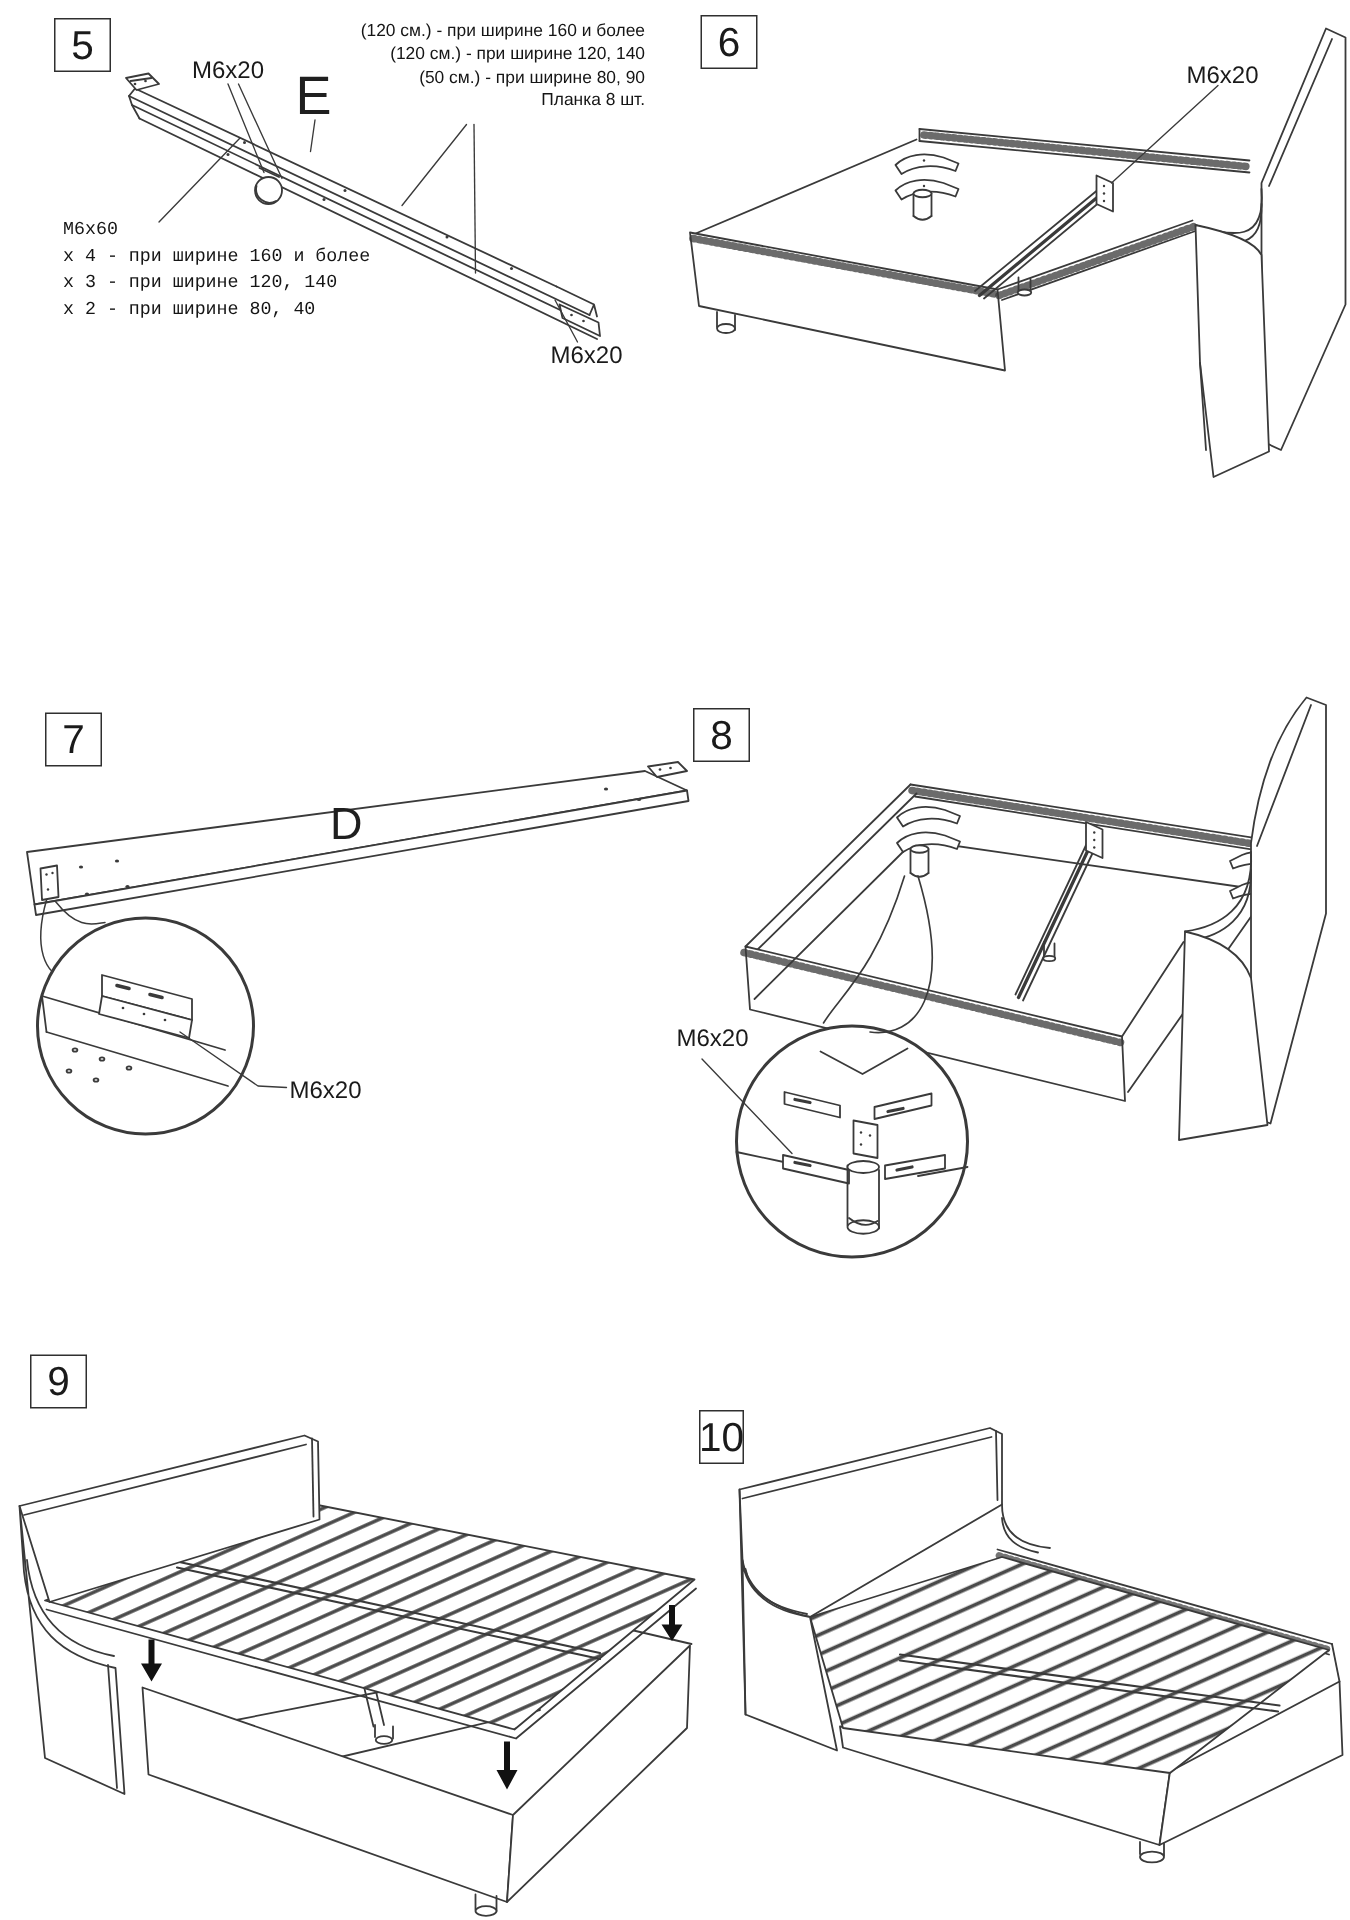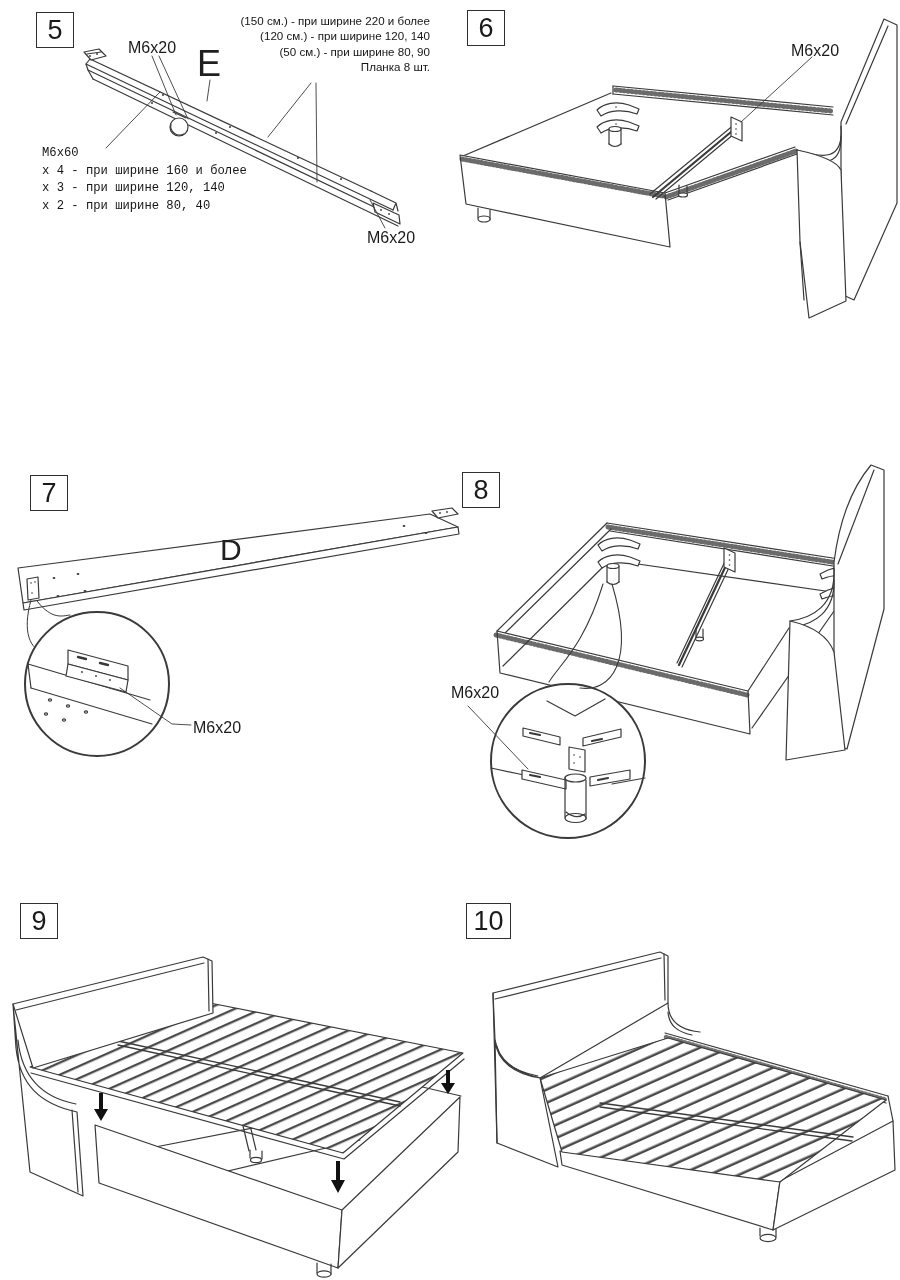--- a/index.html
+++ b/index.html
@@ -6,21 +6,21 @@
   .sheet{
     position:relative;width:900px;height:1280px;background:#ffffff;
     font-family:"Liberation Sans", sans-serif;color:#1a1a1a;overflow:hidden;
   }
   .art{position:absolute;}
   .stepnum{
     position:absolute;width:38px;height:36px;border:1.7px solid #2f2f2f;
     display:flex;align-items:center;justify-content:center;
     font-size:27px;color:#1a1a1a;background:#fff;box-sizing:border-box;
   }
-  .stepnum.wide{width:45px;}
+  .stepnum.wide{width:30px;margin-top:37px;}
   .lbl{position:absolute;font-size:16px;white-space:nowrap;color:#1a1a1a;}
   .partletter{position:absolute;font-size:36px;color:#1f1f1f;white-space:nowrap;}
   .partletter.small{font-size:30px;}
   .note{position:absolute;font-size:11.6px;line-height:15.4px;color:#151515;white-space:nowrap;}
   .note.right{text-align:right;}
   .note.bolt{font-size:12.2px;line-height:17.6px;font-family:Liberation Mono, monospace;}
   .footnote{position:absolute;font-size:11.3px;color:#151515;white-space:nowrap;}
   svg{stroke-linecap:round;stroke-linejoin:round;}
 </style>
 </head>
@@ -72,21 +72,21 @@
         <path d="M385,228 L370,200"></path>
       </g>
     </g>
   </svg>
   <div class="stepnum" style="left:36px;top:12px">
     <span>5</span>
   </div>
   <div class="lbl" style="left:128px;top:39px">M6x20</div>
   <div class="partletter" style="left:197px;top:43px">E</div>
   <div class="note right" style="left:170px;top:13px;width:260px">
-    <div>(150 см.) - при ширине 220 и более</div>
+    <div>(120 см.) - при ширине 160 и более</div>
     <div>(120 см.) - при ширине 120, 140</div>
     <div>(50 см.) - при ширине 80, 90</div>
     <div>Планка 8 шт.</div>
   </div>
   <div class="note bolt" style="left:42px;top:145px">
     <div>M6x60</div>
     <div>х 4 - при ширине 160 и более</div>
     <div>х 3 - при ширине 120, 140</div>
     <div>х 2 - при ширине 80, 40</div>
   </div>

